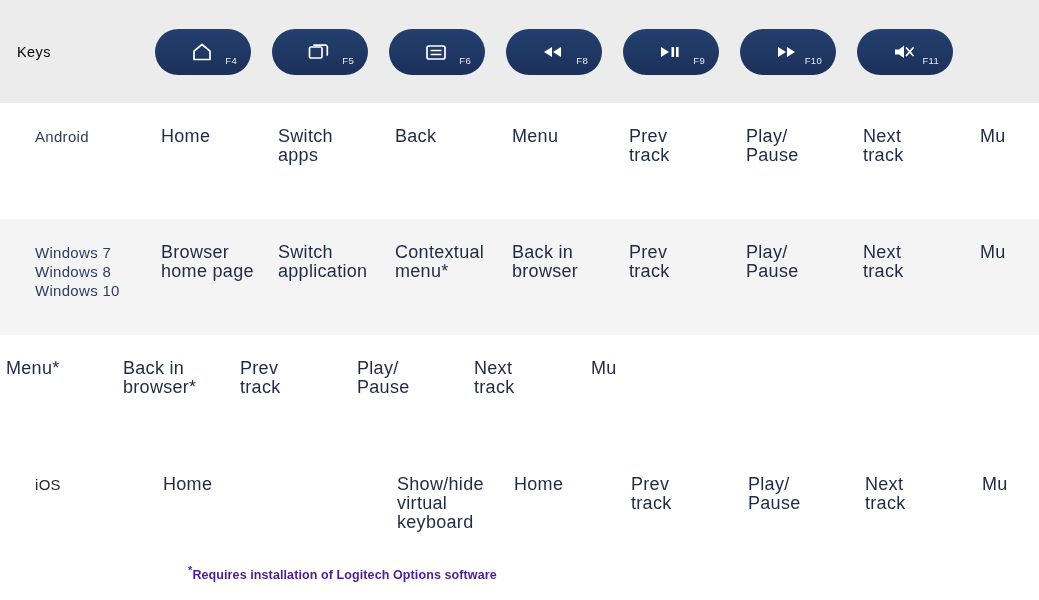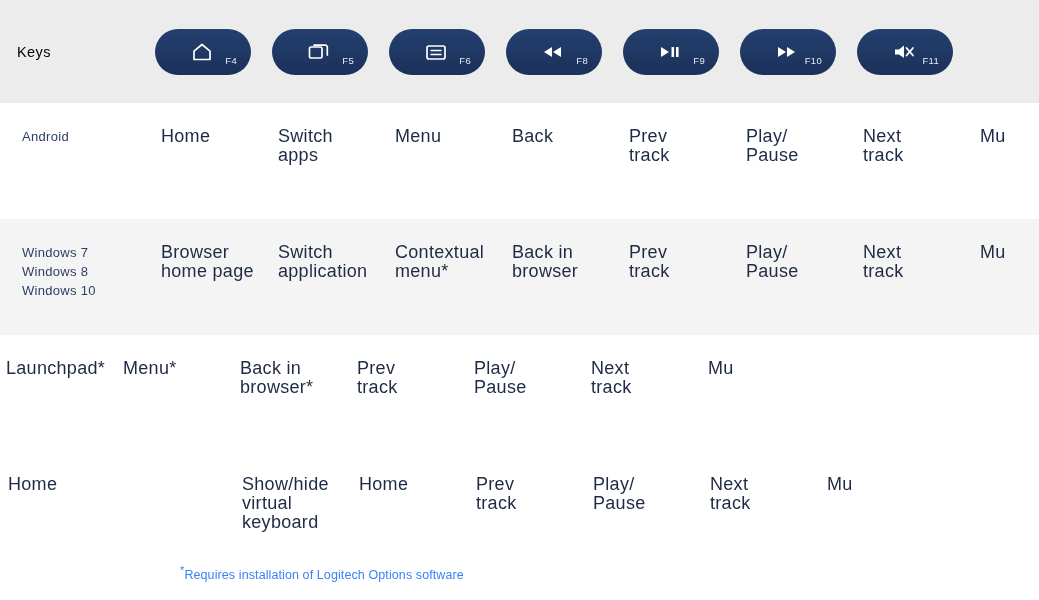--- a/index.html
+++ b/index.html
@@ -84,23 +84,23 @@
   }
   .row.shade {
     background: #f4f4f4;
     justify-content: space-between;
   }
   .row.plain {
     background: #ffffff;
   }
   .row .os {
     width: 155px;
-    padding-left: 22px;
+    padding-left: 35px;
     box-sizing: border-box;
-    font-size: 13px;
+    font-size: 15px;
     line-height: 19px;
     color: #2d3e63;
     letter-spacing: 0.3px;
     flex: 0 0 auto;
   }
   .row.ios .os {
     color: #1e2430;
   }
   .cells {
     display: flex;
@@ -118,25 +118,25 @@
   .row.ios .cell {
     color: #1f2a44;
   }
 
   
   .row .cells { padding-left: 6px; }
   .row.ios .cells { padding-left: 8px; }
 
   .footnote {
     position: absolute;
-    left: 180px;
+    left: 188px;
     bottom: 18px;
     font-size: 12.5px;
-    font-weight: normal;
-    color: #3b82f6;
+    font-weight: bold;
+    color: #4c1d95;
     letter-spacing: 0.1px;
   }
   .footnote .star {
     font-size: 11px;
     vertical-align: super;
   }
 
   svg { display: block; }
 </style>
 </head>
@@ -223,22 +223,22 @@
 
     </div>
   </div>
 
   <div class="row plain">
     <div class="os">Android</div>
     <div class="cells">
       <div class="cell">Home</div>
       <div class="cell">Switch
 apps</div>
+      <div class="cell">Back</div>
       <div class="cell">Menu</div>
-      <div class="cell">Back</div>
       <div class="cell">Prev
 track</div>
       <div class="cell">Play/
 Pause</div>
       <div class="cell">Next
 track</div>
       <div class="cell">Mu</div>
     </div>
   </div>
 
@@ -260,35 +260,35 @@
       <div class="cell">Play/
 Pause</div>
       <div class="cell">Next
 track</div>
       <div class="cell">Mu</div>
     </div>
   </div>
 
   <div class="row plain">
     <div class="cells">
-      <div class="cell">Launchpad*</div>
       <div class="cell">Menu*</div>
       <div class="cell">Back in
 browser*</div>
       <div class="cell">Prev
 track</div>
       <div class="cell">Play/
 Pause</div>
       <div class="cell">Next
 track</div>
       <div class="cell">Mu</div>
     </div>
   </div>
 
   <div class="row plain ios">
+    <div class="os">iOS</div>
     <div class="cells">
       <div class="cell">Home</div>
       <div class="cell"></div>
       <div class="cell">Show/hide
 virtual
 keyboard</div>
       <div class="cell">Home</div>
       <div class="cell">Prev
 track</div>
       <div class="cell">Play/

